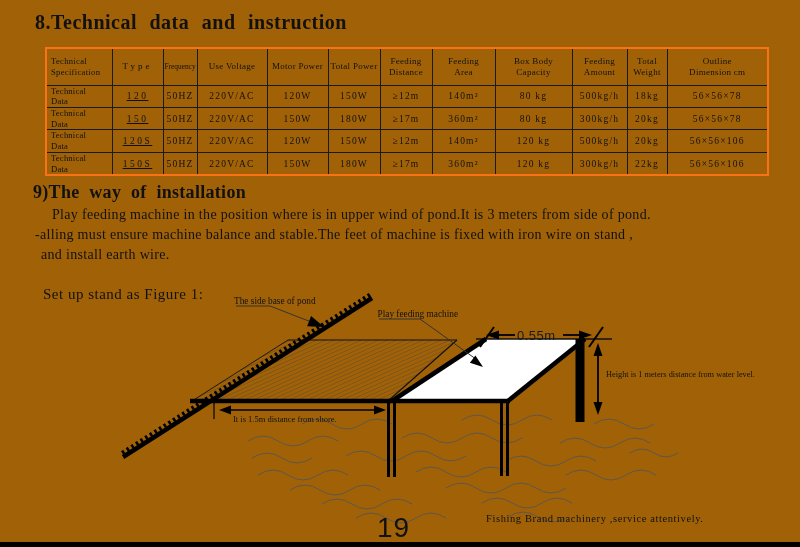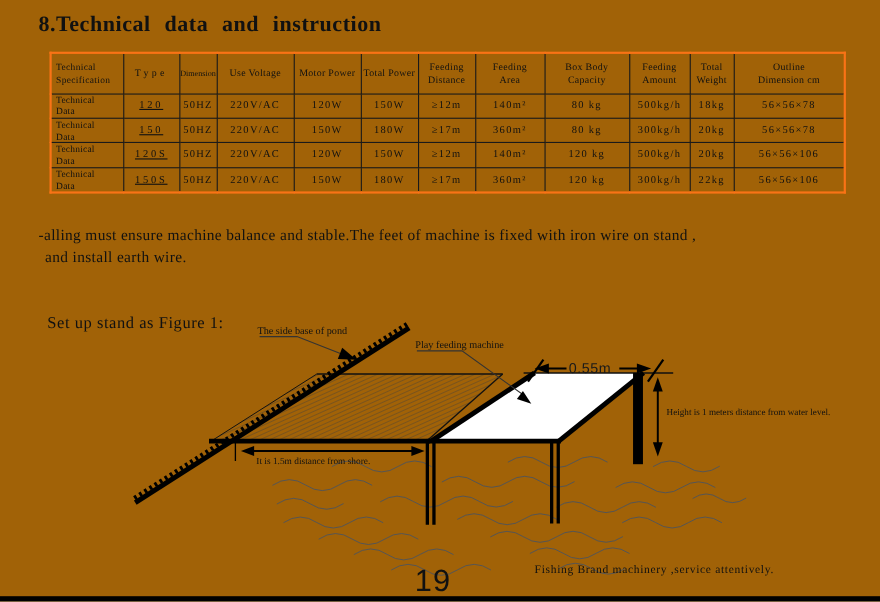--- a/index.html
+++ b/index.html
@@ -60,21 +60,21 @@
         <col style="width:77px">
       <col style="width:55px">
         <col style="width:40px">
         <col style="width:101px">
     </colgroup>
     <thead>
       <tr>
         <th>Technical
 Specification</th>
         <th>Type</th>
-        <th>Dimension</th>
+        <th>Frequency</th>
         <th>Use Voltage</th>
         <th>Motor Power</th>
         <th>Total Power</th>
         <th>Feeding
 Distance</th>
         <th>Feeding
 Area</th>
         <th>Box Body
 Capacity</th>
         <th>Feeding
@@ -142,22 +142,24 @@
         <td>≥17m</td>
         <td>360m²</td>
         <td>120 kg</td>
         <td>300kg/h</td>
         <td>22kg</td>
         <td>56×56×106</td>
       </tr>
     </tbody>
   </table>
 
+  <div class="h9">9)The way of installation</div>
 
   <div class="para">
+    <div class="indent">Play feeding machine in the position where is in upper wind of pond.It is 3 meters from side of pond.</div>
     <div class="hang">-alling must ensure machine balance and stable.The feet of machine is fixed with iron wire on stand ,</div>
     <div>and install earth wire.</div>
   </div>
 
   <div class="figcap">Set up stand as Figure 1:</div>
 
   <svg class="fig" width="800" height="259" viewBox="0 288 800 259">
     <defs>
       <pattern id="hatch" patternUnits="userSpaceOnUse" width="6" height="3.6" patternTransform="rotate(-24)">
         <line x1="0" y1="0" x2="6" y2="0" stroke="#3d3d3d" stroke-width="0.7"></line>

